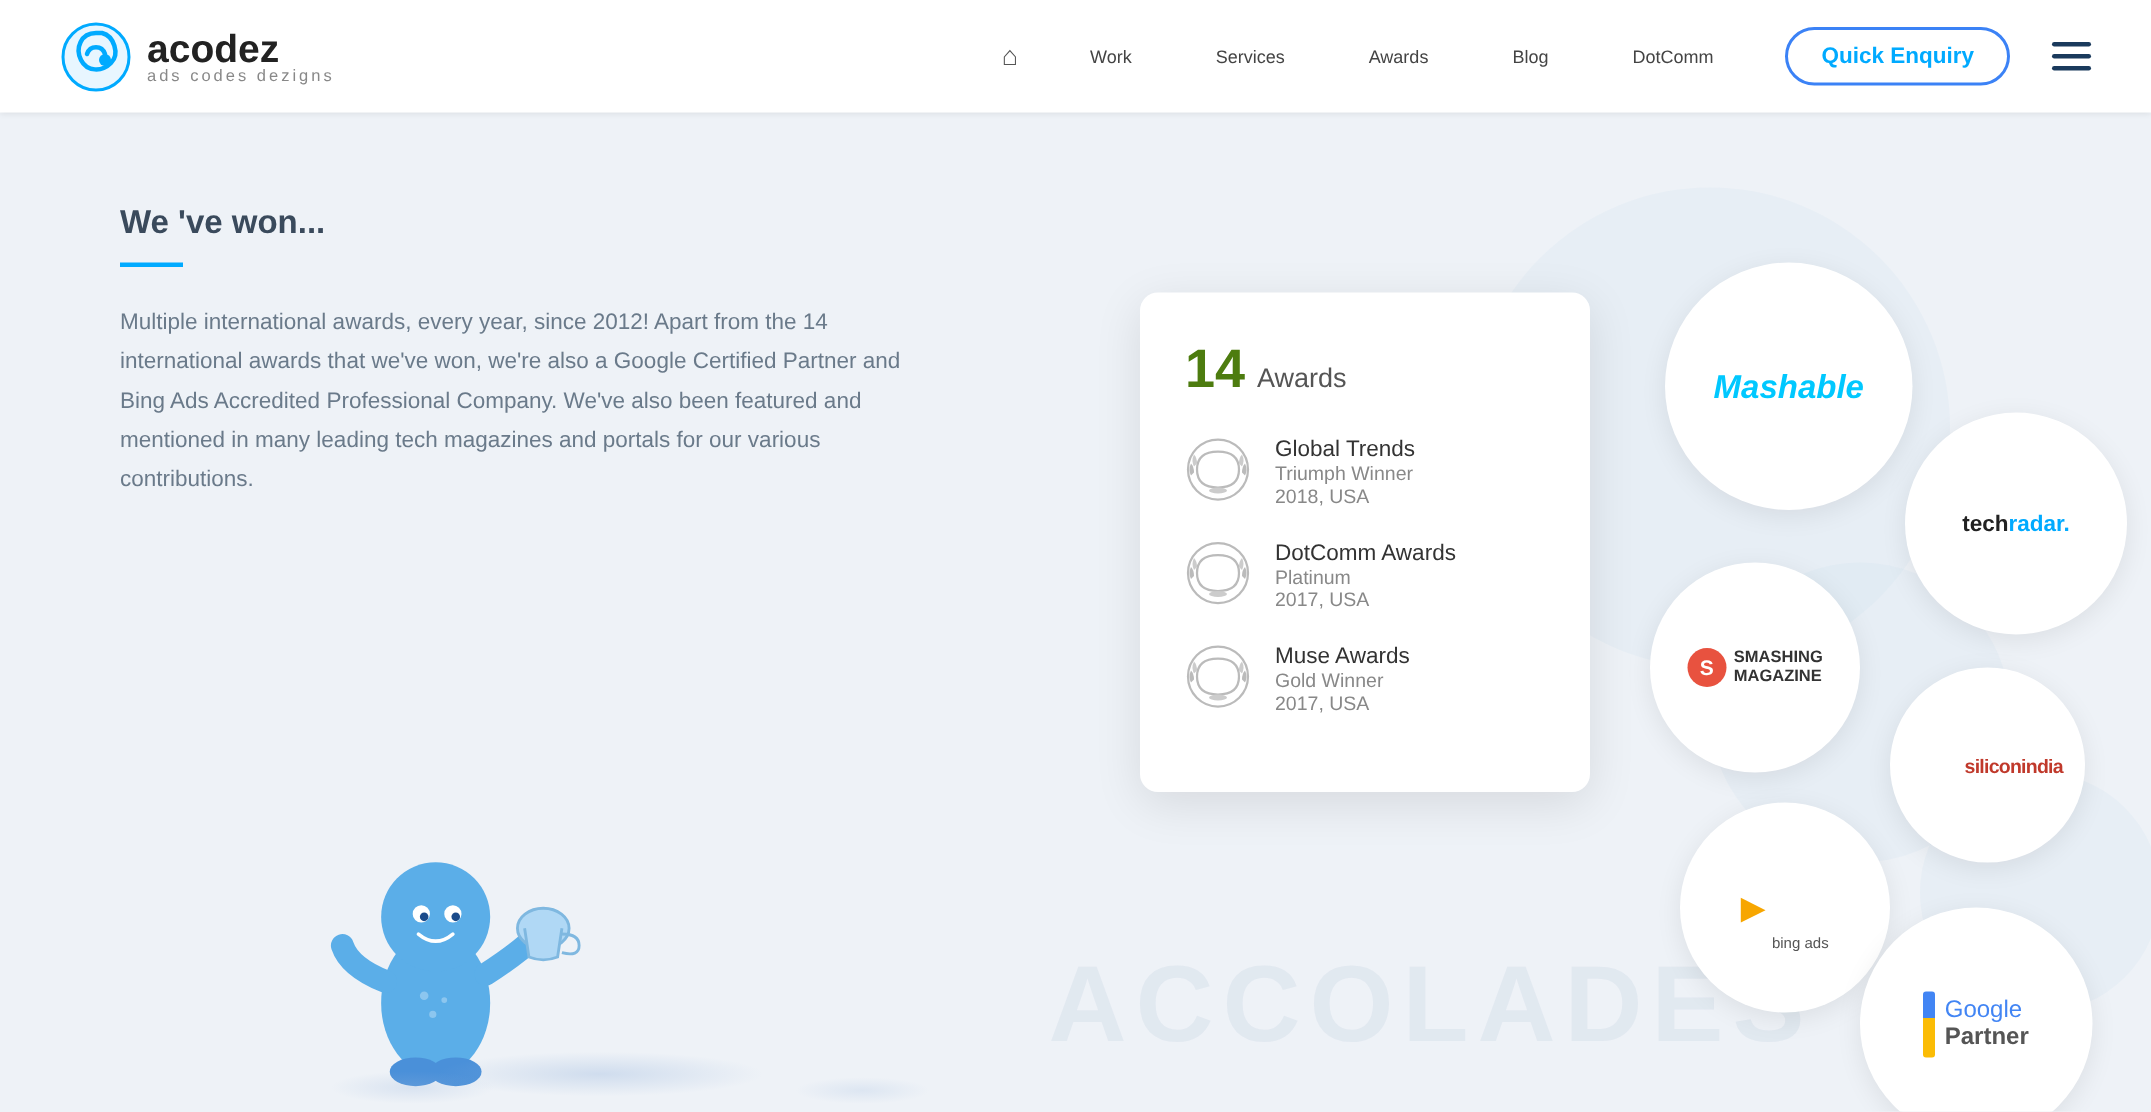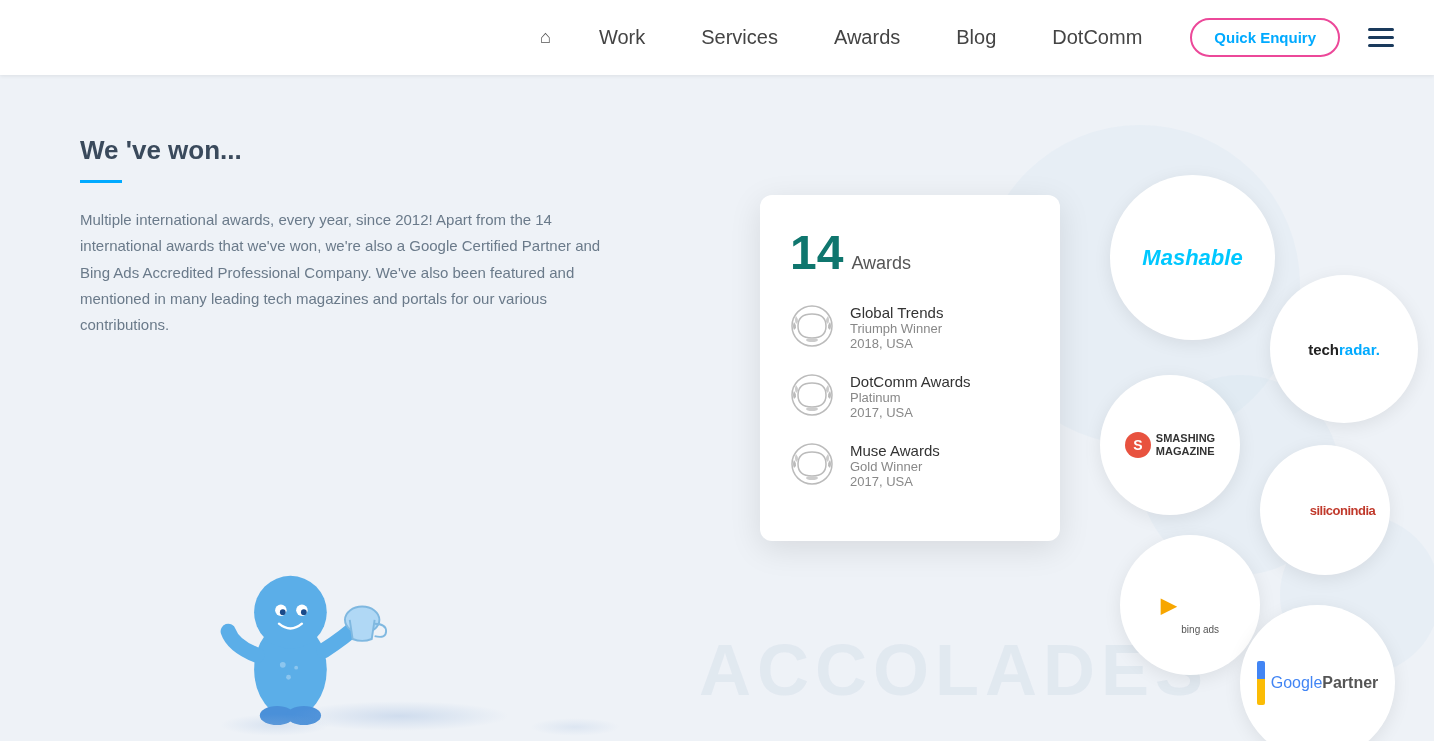--- a/index.html
+++ b/index.html
@@ -48,28 +48,28 @@
       margin-left: auto;
     }
     .nav-home {
       color: #555;
       font-size: 18px;
       margin-right: 20px;
       cursor: pointer;
     }
     .nav-item {
       color: #444;
-      font-size: 20px;
+      font-size: 12px;
       font-weight: 500;
       padding: 0 28px;
       cursor: pointer;
       text-decoration: none;
     }
     .quick-enquiry-btn {
-      border: 2px solid #ec4899;
+      border: 2px solid #3b82f6;
       color: #00aaff;
       border-radius: 30px;
       padding: 9px 22px;
       font-size: 15px;
       font-weight: 600;
       background: transparent;
       cursor: pointer;
       margin-left: 20px;
     }
     .hamburger {
@@ -96,21 +96,21 @@
       overflow: hidden;
     }
 
     
     .left-content {
       max-width: 530px;
       position: relative;
       z-index: 2;
     }
     .section-title {
-      font-size: 26px;
+      font-size: 22px;
       font-weight: 700;
       color: #3a4a5c;
       margin-bottom: 14px;
     }
     .title-underline {
       width: 42px;
       height: 3px;
       background: #00aaff;
       margin-bottom: 24px;
     }
@@ -183,23 +183,23 @@
       padding: 30px 30px 30px 30px;
       z-index: 5;
     }
     .awards-count-row {
       display: flex;
       align-items: baseline;
       gap: 8px;
       margin-bottom: 24px;
     }
     .awards-num {
-      font-size: 48px;
+      font-size: 36px;
       font-weight: 800;
-      color: #0f766e;
+      color: #4d7c0f;
       text-align: center;
     }
     .awards-label {
       font-size: 18px;
       color: #555;
       font-weight: 500;
     }
     .award-item {
       display: flex;
       align-items: flex-start;
@@ -335,20 +335,21 @@
       gap: 6px;
     }
     .google-bar {
       width: 8px;
       height: 44px;
       background: linear-gradient(to bottom, #4285f4 0%, #4285f4 40%, #fbbc05 40%, #fbbc05 100%);
       border-radius: 2px;
     }
     .google-partner-text {
       display: flex;
+      flex-direction: column;
     }
     .google-word {
       font-size: 16px;
       font-weight: 400;
       color: #4285f4;
     }
     .partner-word {
       font-size: 16px;
       font-weight: 700;
       color: #555;
@@ -377,20 +378,33 @@
       z-index: 1;
     }
     .bg-circle-1 { width: 320px; height: 320px; top: 50px; left: 980px; }
     .bg-circle-2 { width: 200px; height: 200px; top: 300px; left: 1140px; }
     .bg-circle-3 { width: 160px; height: 160px; top: 440px; left: 1280px; }
   </style>
 </head>
 <body>
 
 <header>
+  <div class="logo-area">
+
+    <svg class="logo-icon" viewBox="0 0 48 48" fill="none" xmlns="http://www.w3.org/2000/svg">
+      <circle cx="24" cy="24" r="22" fill="#e8f6ff" stroke="#00aaff" stroke-width="2"></circle>
+      <path d="M24 8 C14 8, 10 18, 14 26 C18 34, 28 34, 34 28 C40 22, 36 10, 28 8 Z" fill="none" stroke="#00aaff" stroke-width="3" stroke-linecap="round"></path>
+      <path d="M18 22 C20 16, 28 16, 30 22" fill="none" stroke="#00aaff" stroke-width="3" stroke-linecap="round"></path>
+      <circle cx="30" cy="26" r="4" fill="#00aaff"></circle>
+    </svg>
+    <div class="logo-text-group">
+      <span class="logo-name">acodez</span>
+      <span class="logo-tagline">ads   codes   dezigns</span>
+    </div>
+  </div>
   <nav>
     <span class="nav-home">⌂</span>
     <a class="nav-item">Work</a>
     <a class="nav-item">Services</a>
     <a class="nav-item">Awards</a>
     <a class="nav-item">Blog</a>
     <a class="nav-item">DotComm</a>
     <button class="quick-enquiry-btn">Quick Enquiry</button>
     <div class="hamburger">
       <span></span>

